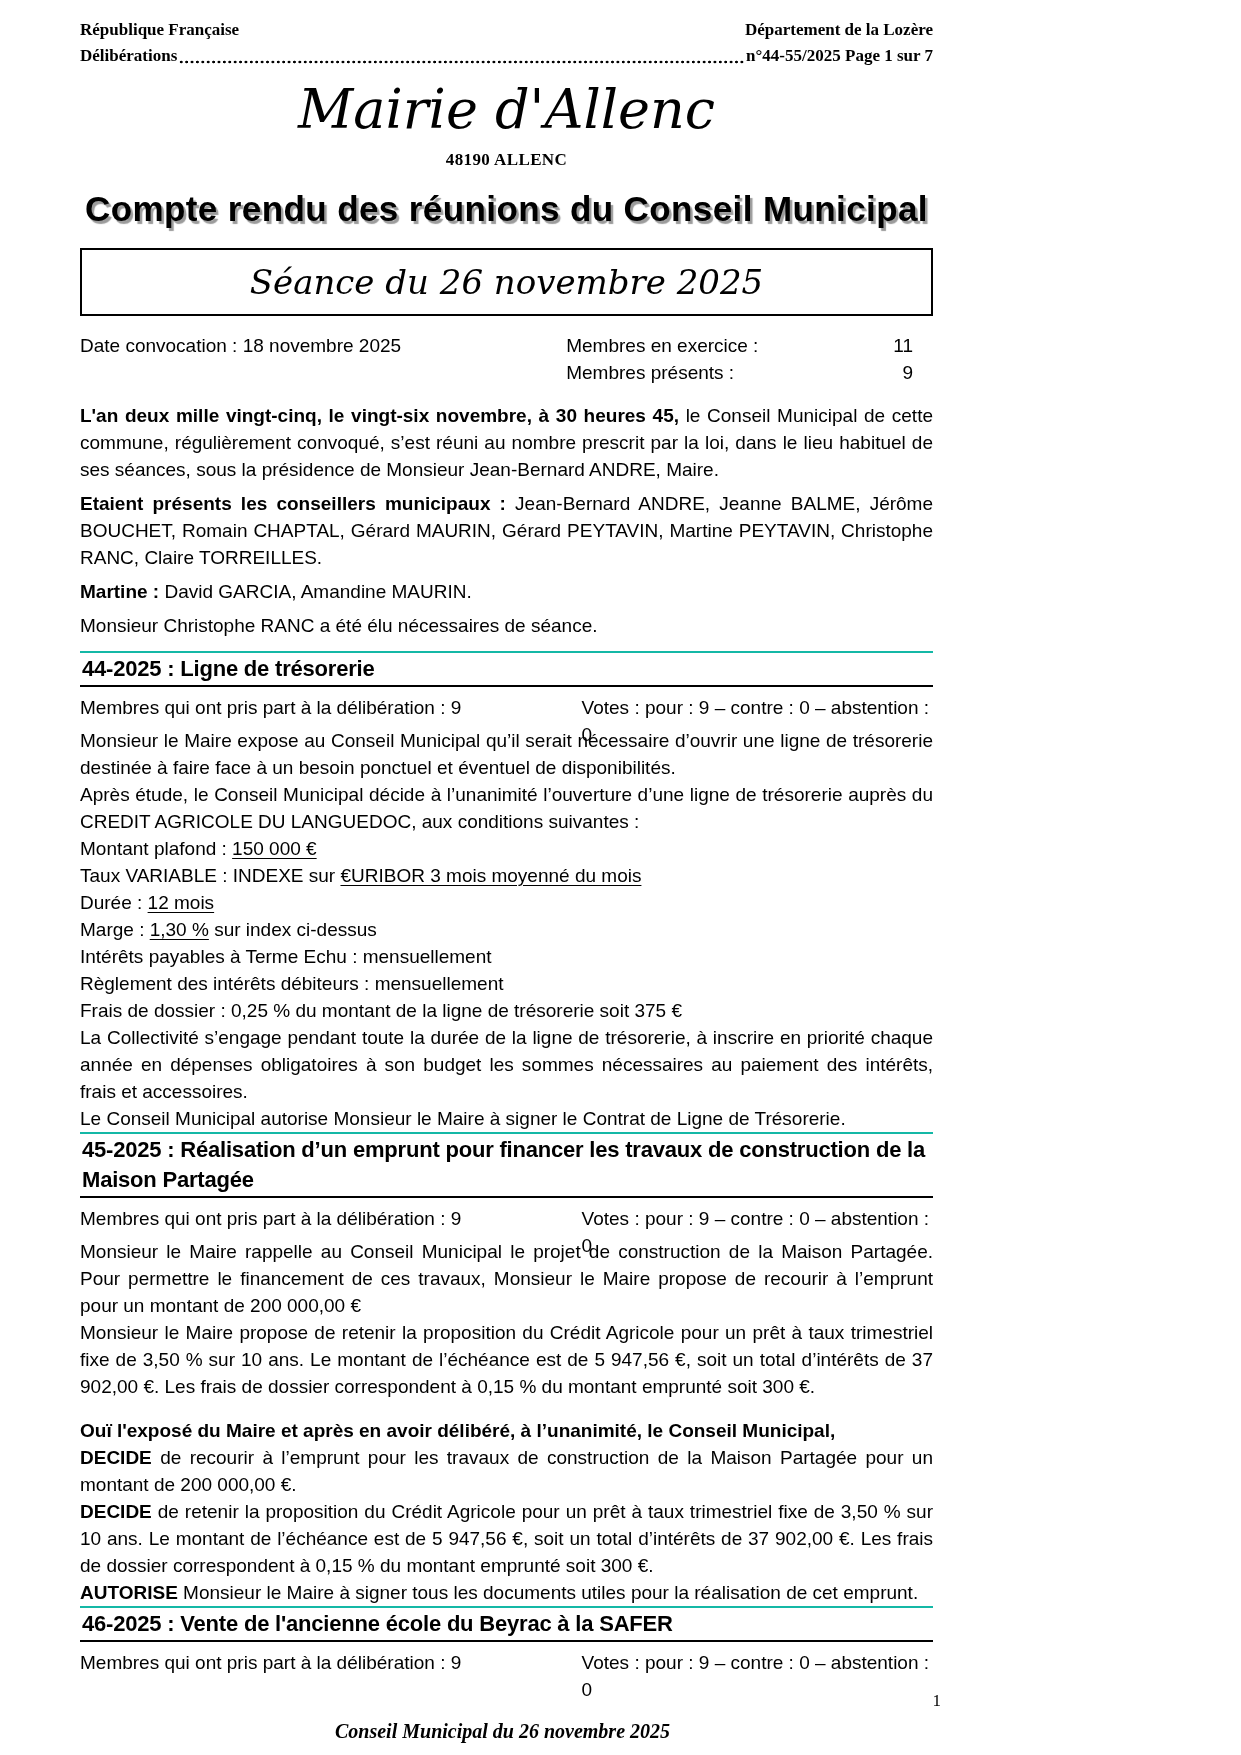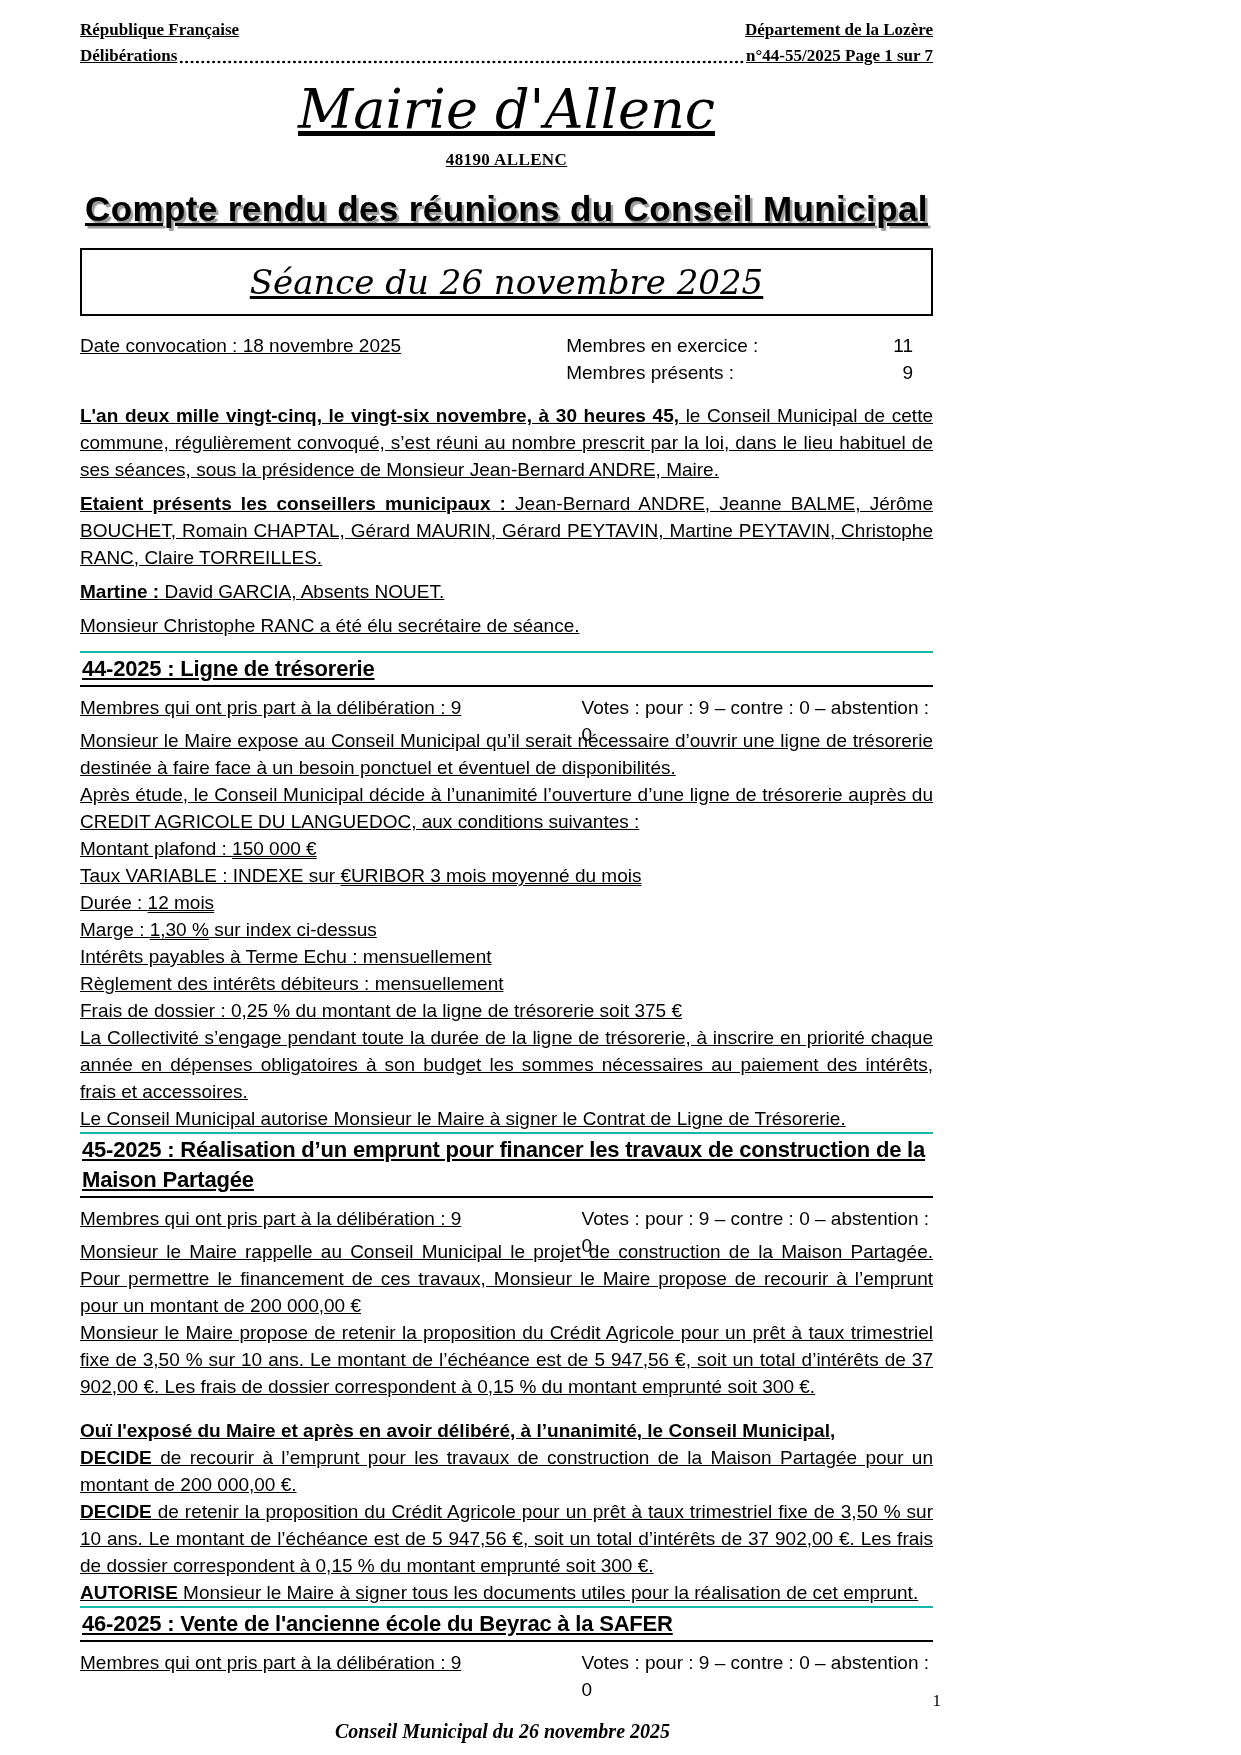--- a/index.html
+++ b/index.html
@@ -1,21 +1,20 @@
 <!DOCTYPE html>
 <html lang="fr"><head>
 <meta charset="utf-8">
 <style>
   * { margin:0; padding:0; box-sizing:border-box; }
   html,body { background:#ffffff; }
   .page {
     position:relative; width:1005px; height:1755px; background:#fff; color:#000;
     padding:20px 72px 0 80px; overflow:hidden;
     font-family:"Liberation Sans", sans-serif;
-    text-decoration:underline;
   }
   
   .hdr { font-family:"Liberation Serif", serif; font-weight:bold; font-size:17px; }
   .hrow1 { display:flex; justify-content:space-between; }
   .hrow2 { display:flex; align-items:baseline; margin-top:6px; }
   .dots { flex:1; height:15px; align-self:flex-end;
     background-image:radial-gradient(circle at 2.2px 11px, #000 1.25px, transparent 1.6px);
     background-size:5.4px 15px; background-repeat:repeat-x; margin:0 2px; }
   
   .script { font-family:"DejaVu Serif", serif; font-style:italic;text-align:center; }
@@ -89,22 +88,22 @@
       <div class="meta-line">
         <span>Membres présents :</span>
         <span class="val">9</span>
       </div>
     </div>
   </div>
 
   <div class="intro" id="intro-root">
       <p class="para justify"><span class="b">L'an deux mille vingt-cinq, le vingt-six novembre, à 30 heures 45,</span><span> le Conseil Municipal de cette commune, régulièrement convoqué, s’est réuni au nombre prescrit par la loi, dans le lieu habituel de ses séances, sous la présidence de Monsieur Jean-Bernard ANDRE, Maire.</span></p>
       <p class="para justify"><span class="b">Etaient présents les conseillers municipaux :</span><span> Jean-Bernard ANDRE, Jeanne BALME, Jérôme BOUCHET, Romain CHAPTAL, Gérard MAURIN, Gérard PEYTAVIN, Martine PEYTAVIN, Christophe RANC, Claire TORREILLES.</span></p>
-      <p class="para"><span class="b">Martine :</span><span> David GARCIA, Absents NOUET.</span></p>
-      <p class="para"><span>Monsieur Christophe RANC a été élu secrétaire de séance.</span></p>
+      <p class="para"><span class="b">Martine :</span><span> David GARCIA, Amandine MAURIN.</span></p>
+      <p class="para"><span>Monsieur Christophe RANC a été élu nécessaires de séance.</span></p>
     </div>
 
   <div id="sections-root">
       <section class="section">
         <h2 class="section-title">44-2025 : Ligne de trésorerie</h2>
         <div class="mv-row"><span class="members">Membres qui ont pris part à la délibération : 9</span><span class="votes">Votes : pour : 9 – contre : 0 – abstention : 0</span></div>
         <div class="section-body">
           <p class="para justify"><span>Monsieur le Maire expose au Conseil Municipal qu’il serait nécessaire d’ouvrir une ligne de trésorerie destinée à faire face à un besoin ponctuel et éventuel de disponibilités.</span></p>
           <p class="para justify"><span>Après étude, le Conseil Municipal décide à l’unanimité l’ouverture d’une ligne de trésorerie auprès du CREDIT AGRICOLE DU LANGUEDOC, aux conditions suivantes :</span></p>
           <p class="para"><span>Montant plafond : </span><span class=" u">150 000 €</span></p>

